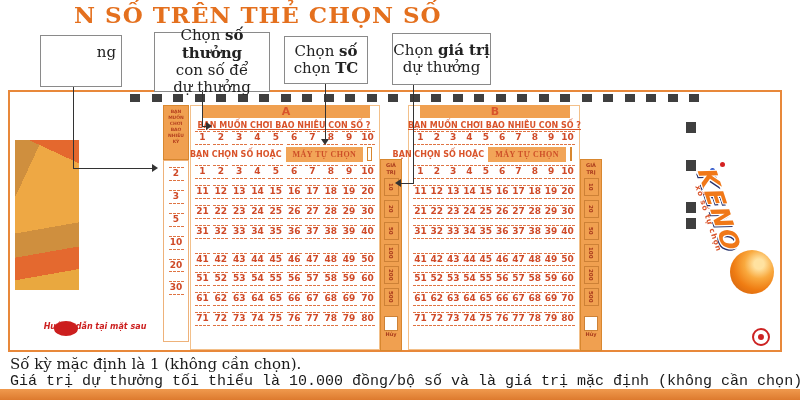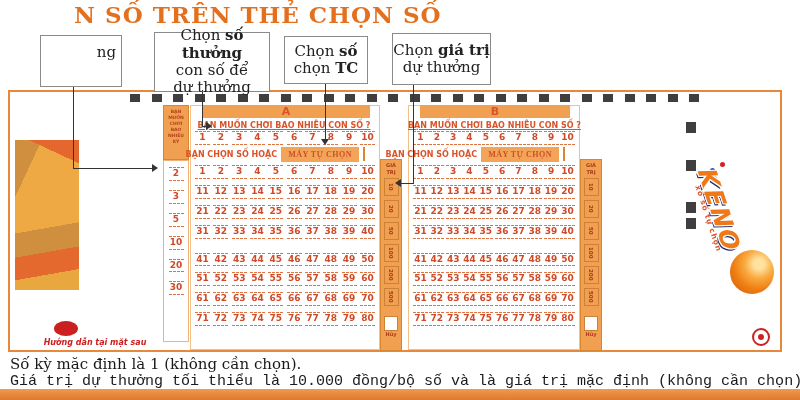--- a/index.html
+++ b/index.html
@@ -33,21 +33,21 @@
   .ticket{position:absolute;left:8px;top:90px;width:770px;height:258px;background:#fff;
           border:2px solid #e8883a;font-family:"DejaVu Sans",sans-serif;}
   .tmark{position:absolute;width:10px;height:8px;background:#3f3f3f;}
   .art{position:absolute;left:5px;top:48px;width:64px;height:150px;
        background:
          linear-gradient(205deg,#e4682e 0 13%,transparent 13%),
          linear-gradient(115deg,#cf8f3e 0 20%,transparent 20%),
          linear-gradient(170deg,transparent 58%,#cf8f3e 58% 73%,#e4692f 73% 87%,#e9a83f 87%),
          linear-gradient(#eea844,#eea844);}
   .back-oval{position:absolute;left:44px;top:229px;width:24px;height:15px;background:#cc1f1f;border-radius:50%;}
-  .back-note{position:absolute;left:20px;top:246px;width:130px;text-align:center;
+  .back-note{position:absolute;left:20px;top:230px;width:130px;text-align:center;
              font-size:8px;font-style:italic;font-weight:bold;color:#cc1f1f;}
   
   .ky-col{position:absolute;left:153px;top:13px;width:26px;}
   .ky-hdr{height:55px;background:#f0a050;border:1px solid #d8872f;box-sizing:border-box;
           font-size:4.5px;line-height:1.35;font-weight:bold;color:#b5401f;text-align:center;
           padding-top:3px;text-transform:uppercase;}
   .ky-body{margin-top:0;height:182px;background:#fff;border:1px solid #eeb27a;
            display:flex;flex-direction:column;align-items:center;padding-top:6px;box-sizing:border-box;}
   .cell{min-width:13px;text-align:center;font-weight:bold;font-size:9px;color:#cf4a28;
         border-top:1px dashed #df7443;border-bottom:1px dashed #df7443;padding:1px 1px;line-height:1.1;}
@@ -57,21 +57,21 @@
   .panel-a{left:180px;width:212px;}
   .panel-b{left:398px;width:194px;}
   .pwhite{position:absolute;left:0;top:0;bottom:0;right:22px;border:1px solid #f3c08a;}
   .phdr{position:absolute;left:12px;right:32px;top:0;height:13px;background:#f0a050;
         text-align:center;font-weight:bold;font-size:11px;color:#d9542b;line-height:13px;}
   .pquestion{position:absolute;left:0;right:24px;top:16px;text-align:center;font-weight:bold;
              font-size:8px;color:#d9542b;text-decoration:underline;white-space:nowrap;}
   .prow{position:absolute;left:5px;right:27px;display:flex;justify-content:space-between;}
   .conso{top:26px;}
   .choose{position:absolute;left:0;right:24px;top:41px;height:16px;display:flex;
-          align-items:center;justify-content:flex-end;gap:4px;padding-right:13px;}
+          align-items:center;justify-content:flex-end;gap:4px;padding-right:6px;}
   .choose-label{font-weight:bold;font-size:8px;color:#d9542b;white-space:nowrap;}
   .qp-box{background:#f2a558;color:#cd4f28;font-weight:bold;font-size:8px;
           padding:3px 7px;letter-spacing:.5px;white-space:nowrap;font-family:Liberation Serif, serif;}
   .qp-check{width:10px;height:12px;background:#fff;border:1px solid #d8872f;}
   .grid{position:absolute;left:5px;right:27px;top:60px;}
   .grid-row{display:flex;justify-content:space-between;margin-bottom:6px;}
   .gap-top{margin-top:14px;}
   
   .gt-col{position:absolute;right:0;top:54px;width:22px;height:192px;background:#f0a050;
           border:1px solid #d8872f;box-sizing:border-box;display:flex;flex-direction:column;

